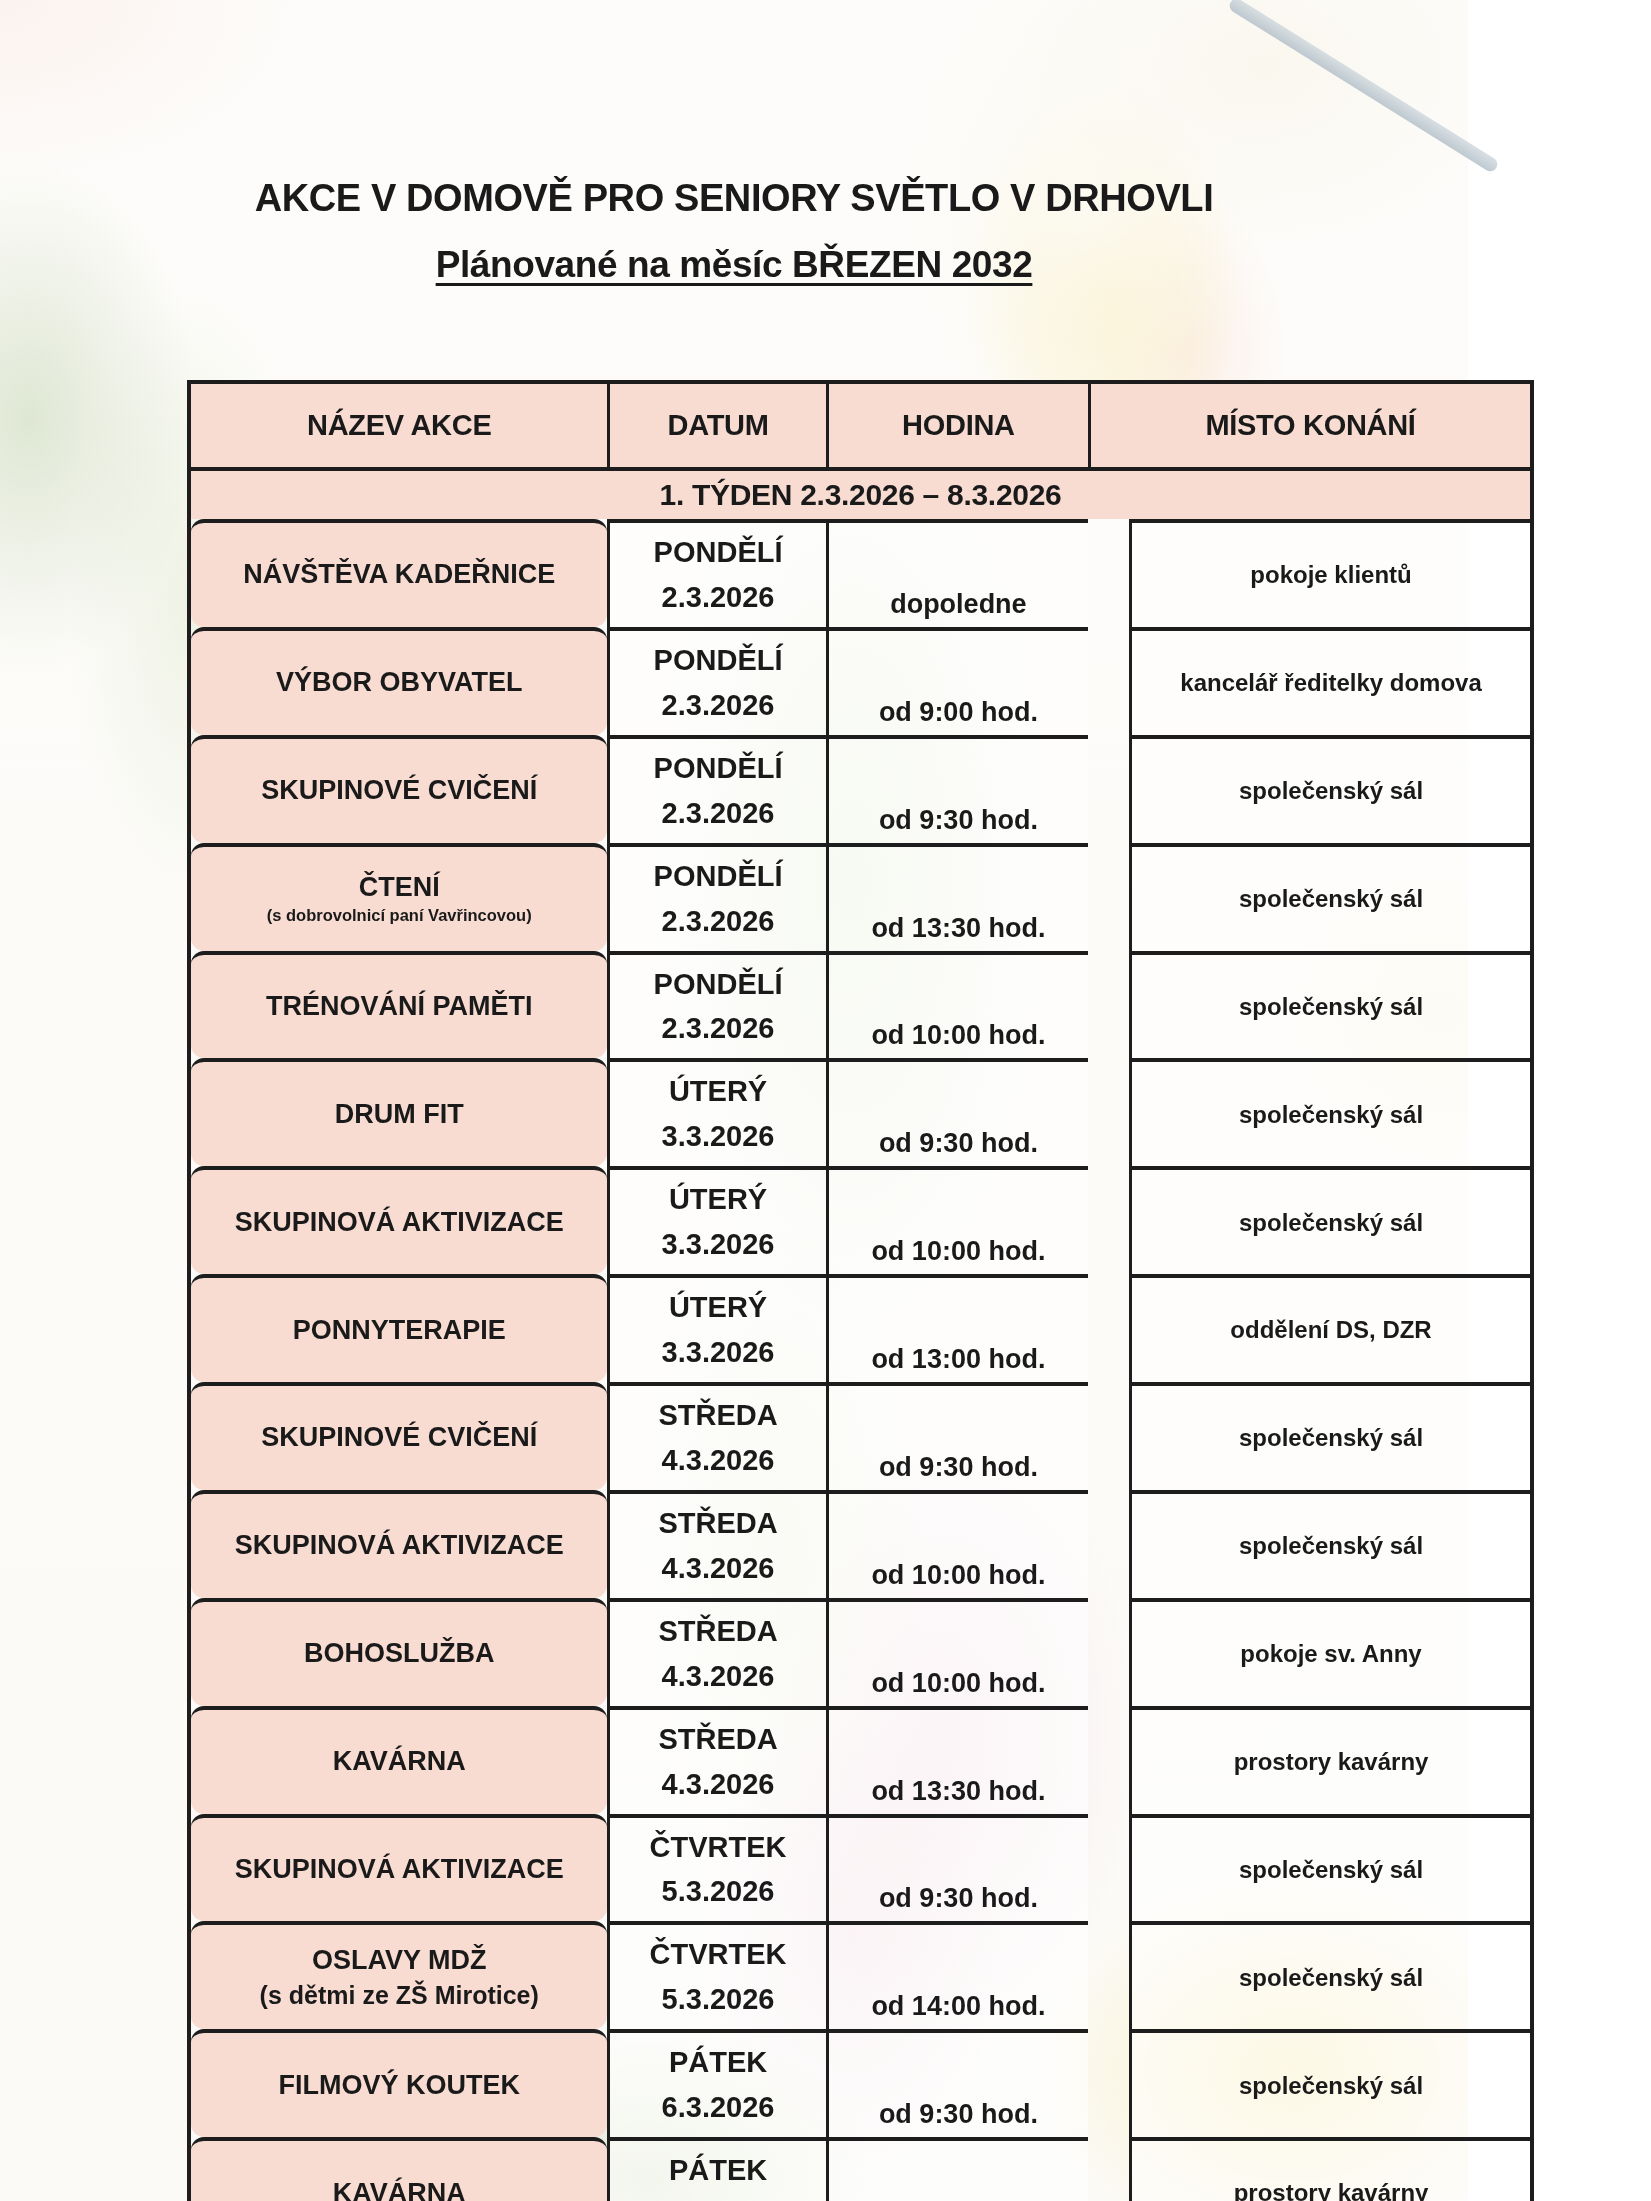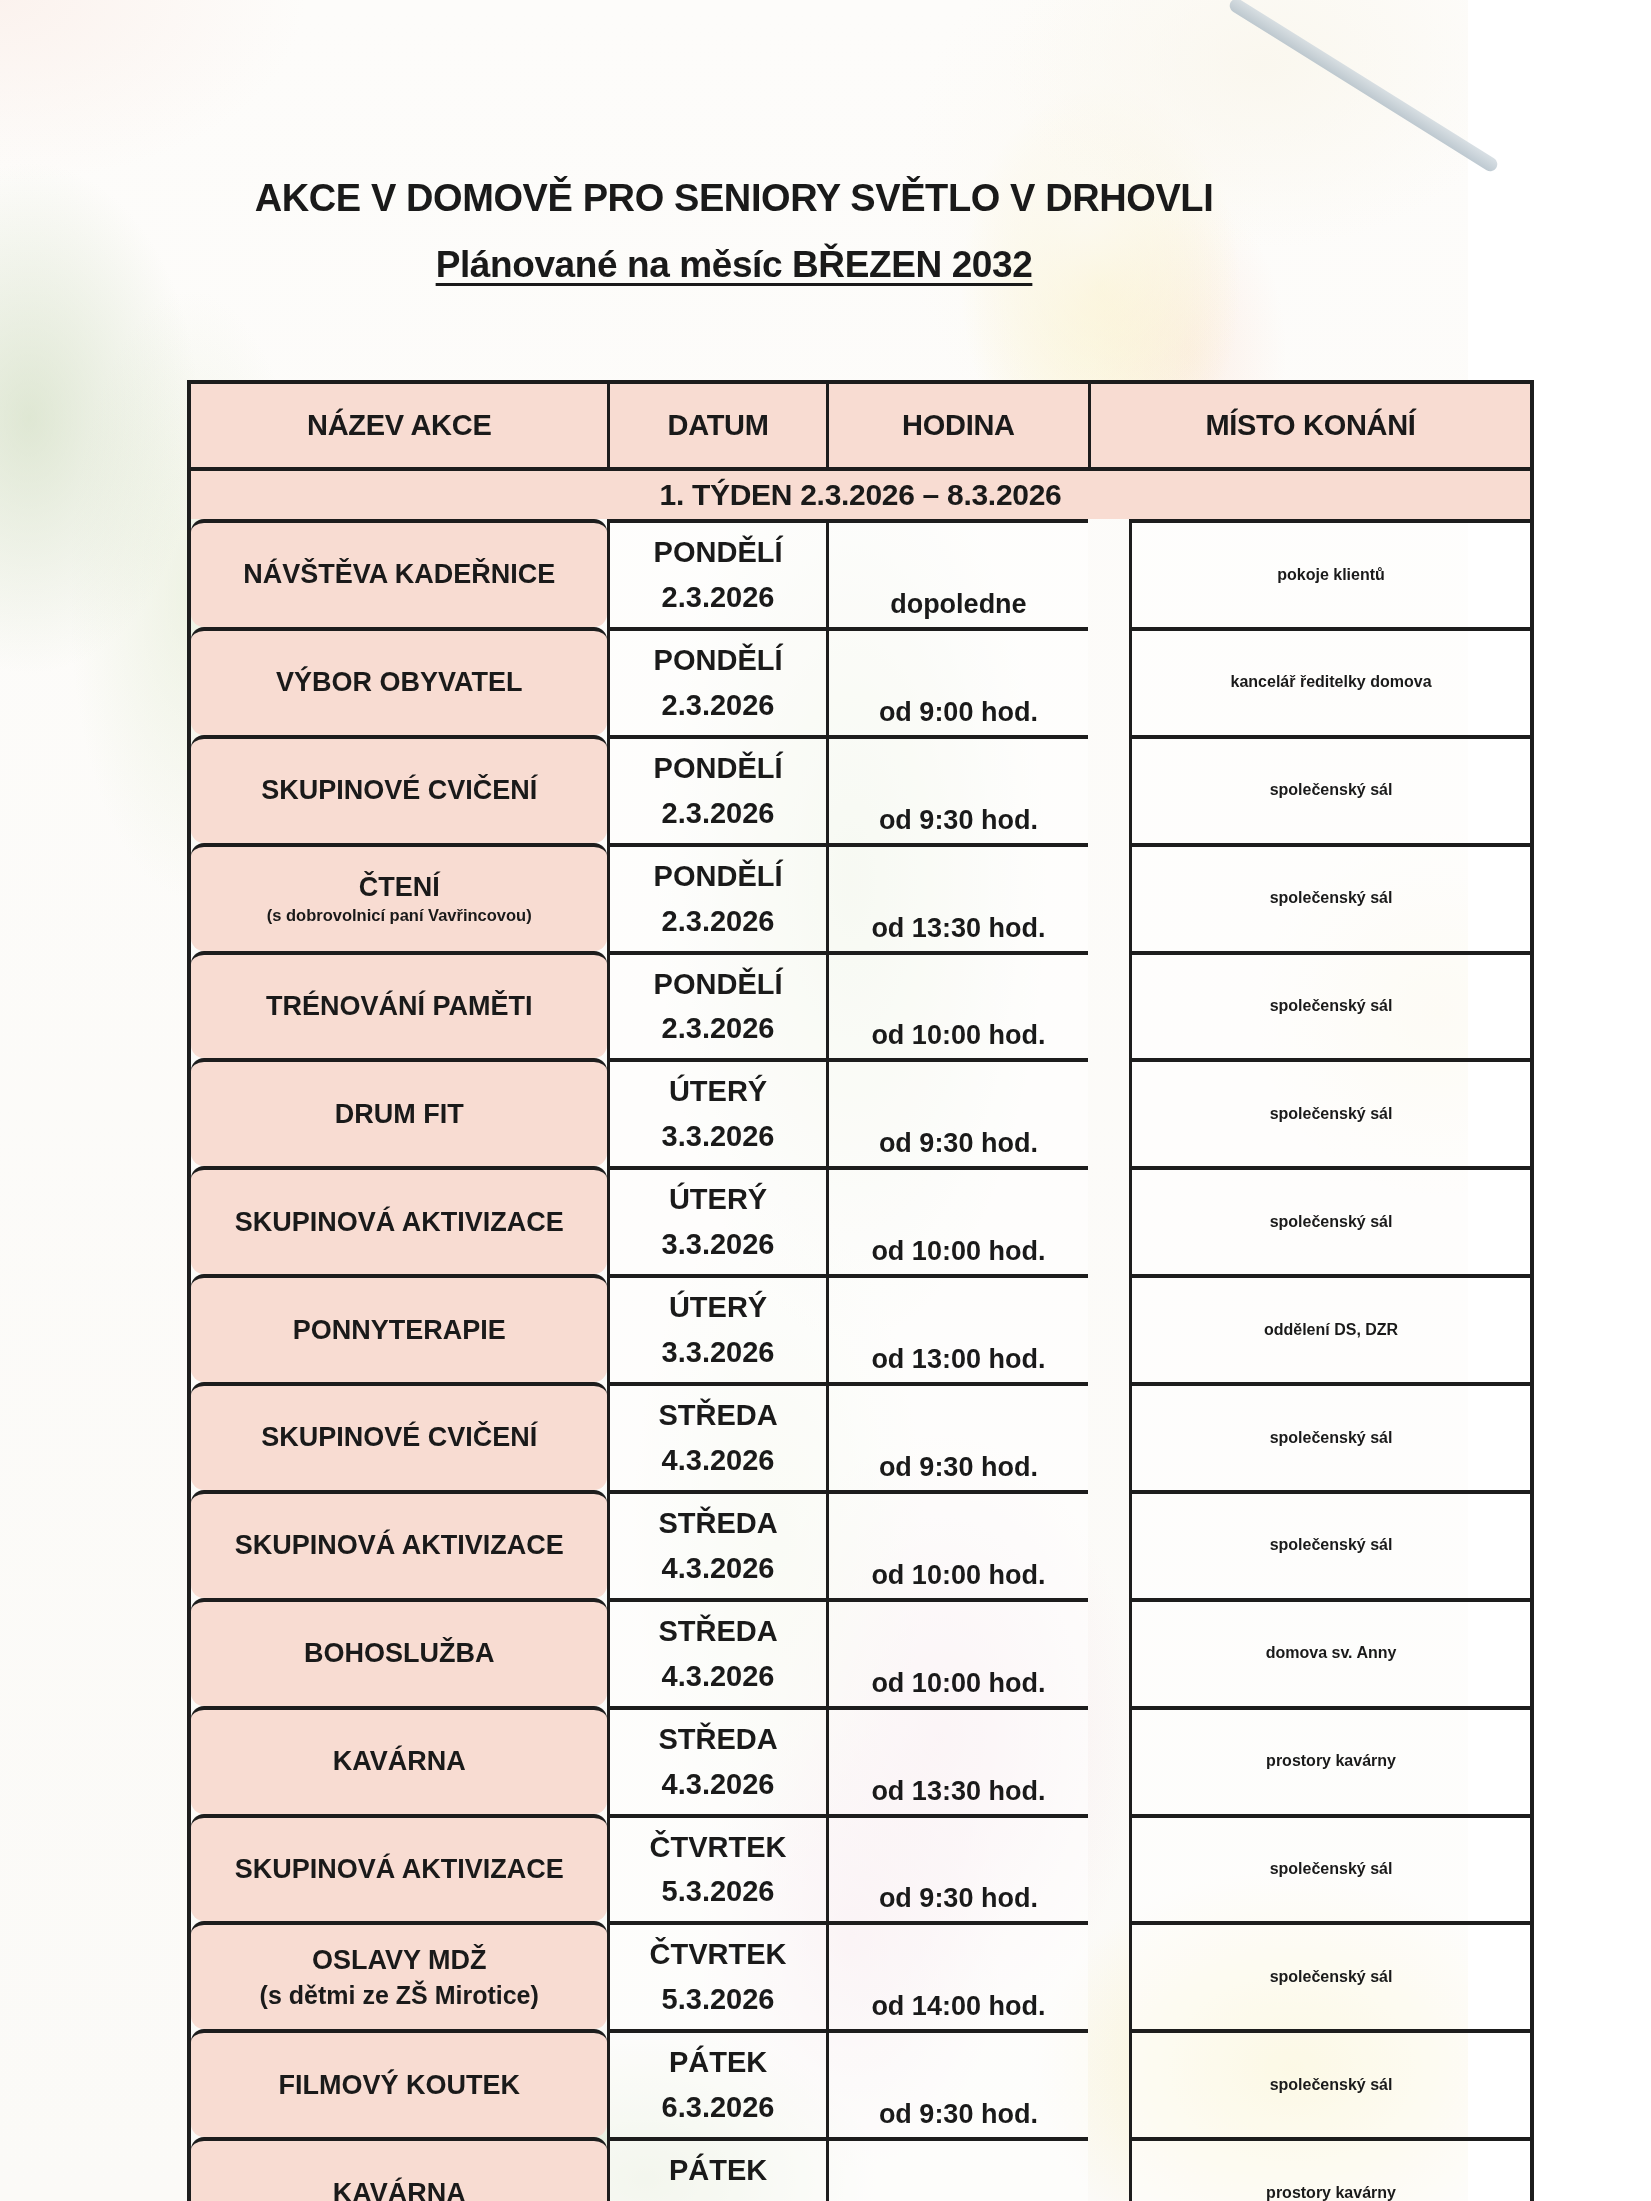--- a/index.html
+++ b/index.html
@@ -68,21 +68,21 @@
   .band{
     grid-column:1 / -1;
     background:#f8dcd2;
     min-height:49px;
     font-size:30px;font-weight:bold;letter-spacing:-0.3px;text-align:right;
   }
   .c{min-height:90px;}
   .c-name{background:#f8dcd2;font-size:27px;font-weight:bold;border-radius:13px;}
   .c-date{background:rgba(255,255,255,0.55);font-size:29px;font-weight:bold;line-height:1.55;}
   .c-time{background:rgba(255,255,255,0.55);font-size:27px;font-weight:bold;justify-content:flex-end;}
-  .c-place{background:rgba(255,255,255,0.55);font-size:16px;font-weight:bold;line-height:1.8;padding:8px 42px;margin-left:41px;}
+  .c-place{background:rgba(255,255,255,0.55);font-size:24px;font-weight:bold;line-height:1.8;padding:8px 42px;margin-left:41px;}
   .name-note-small{font-size:16.5px;font-weight:bold;margin-top:3.5px;}
   .name-note{font-size:25px;font-weight:bold;margin-top:5.2px;}
 </style>
 </head>
 <body>
 
 <div class="page">
   <div class="pen"></div>
 
   <div class="headings">
@@ -253,21 +253,21 @@
 
     </div>
     <div class="cell c c-date h v">
       <div>STŘEDA</div>
       <div>4.3.2026</div>
     </div>
     <div class="cell c c-time h v">
       <div>od 10:00 hod.</div>
     </div>
     <div class="cell c c-place h v">
-      <div>domova sv. Anny</div>
+      <div>pokoje sv. Anny</div>
     </div>
 
     <div class="cell c c-name h">
       <div>KAVÁRNA</div>
 
     </div>
     <div class="cell c c-date h v">
       <div>STŘEDA</div>
       <div>4.3.2026</div>
     </div>

